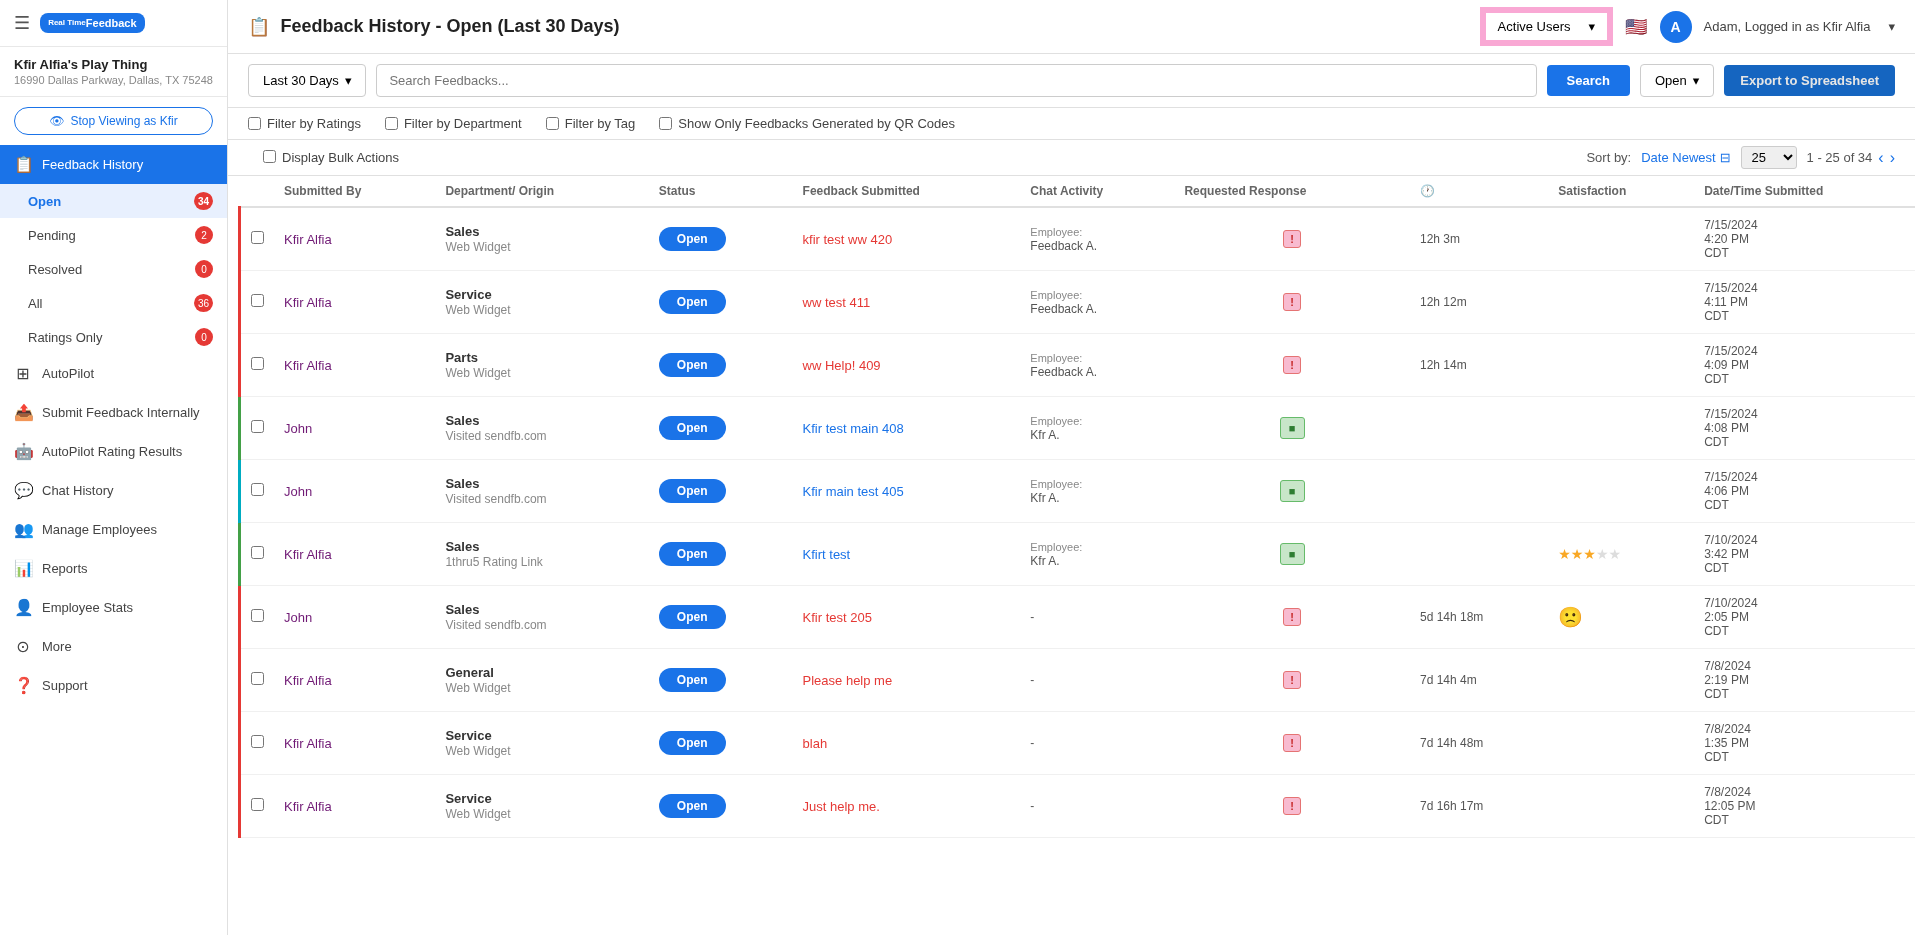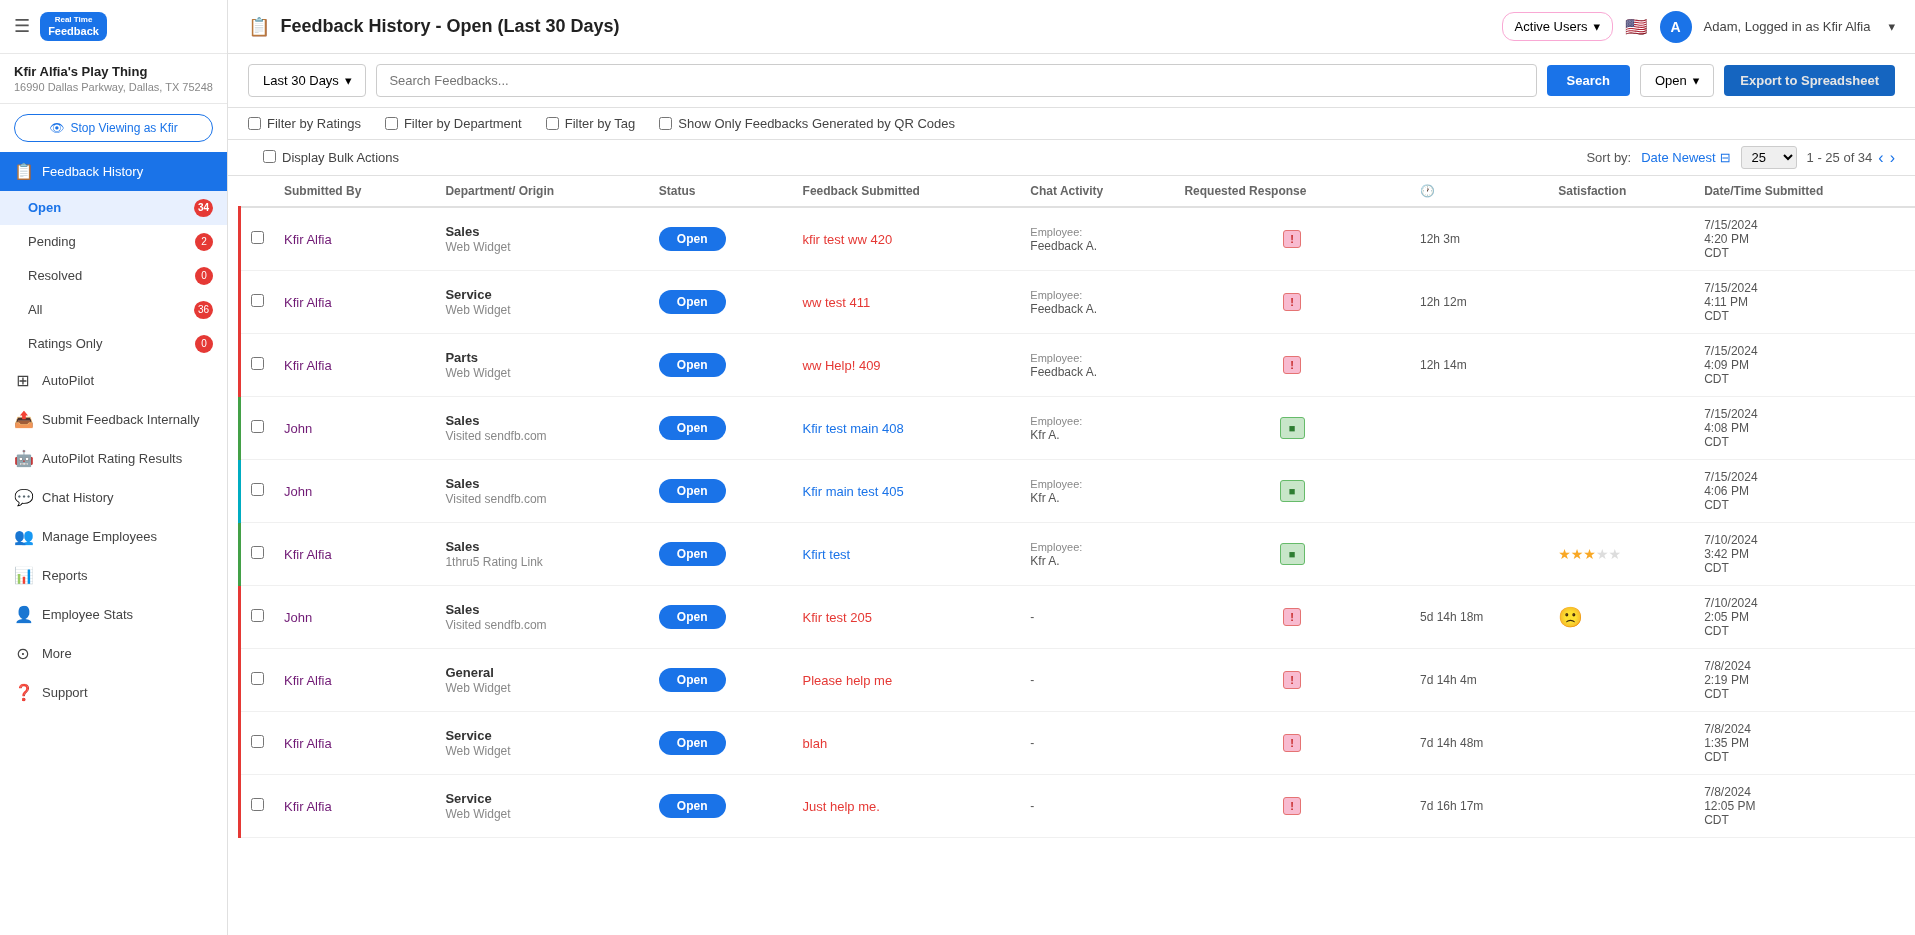--- a/index.html
+++ b/index.html
@@ -22,21 +22,21 @@
       display: flex;
       align-items: center;
       gap: 10px;
     }
     .hamburger { font-size: 18px; cursor: pointer; color: #555; }
     .logo-box {
       background: #1a73e8;
       border-radius: 8px;
       padding: 4px 8px;
       display: flex;
-      flex-direction: column;
+      flex-direction: row;
       align-items: center;
       line-height: 1.1;
     }
     .logo-box .logo-top { color: #fff; font-size: 8px; font-weight: bold; }
     .logo-box .logo-main { color: #fff; font-size: 11px; font-weight: bold; }
     .workspace-name { font-weight: bold; font-size: 13px; color: #222; padding: 10px 14px 2px; }
     .workspace-addr { font-size: 11px; color: #888; padding: 0 14px 10px; border-bottom: 1px solid #e8e8e8; }
     .stop-viewing-btn {
       margin: 10px 14px;
       background: #fff;
@@ -102,28 +102,28 @@
       align-items: center;
       justify-content: space-between;
       flex-shrink: 0;
     }
     .page-title-area { display: flex; align-items: center; gap: 10px; }
     .page-icon { font-size: 18px; color: #555; }
     .page-title { font-size: 18px; font-weight: bold; color: #222; }
     .header-right { display: flex; align-items: center; gap: 12px; }
     .active-users-btn {
       background: #fff;
-      border: 1px solid #f9a8d4;
-      border-radius: 12px;
+      border: 6px solid #f9a8d4;
+      border-radius: 0;
       padding: 6px 12px;
       cursor: pointer;
       font-size: 13px;
       display: flex;
       align-items: center;
-      gap: 6px;
+      gap: 18px;
     }
     .flag { font-size: 18px; }
     .avatar-circle {
       width: 32px; height: 32px;
       background: #1a73e8;
       border-radius: 50%;
       display: flex; align-items: center; justify-content: center;
       color: #fff; font-weight: bold; font-size: 14px;
     }
     .user-info { font-size: 13px; color: #444; display: flex; align-items: flex-start; gap: 18px; }

